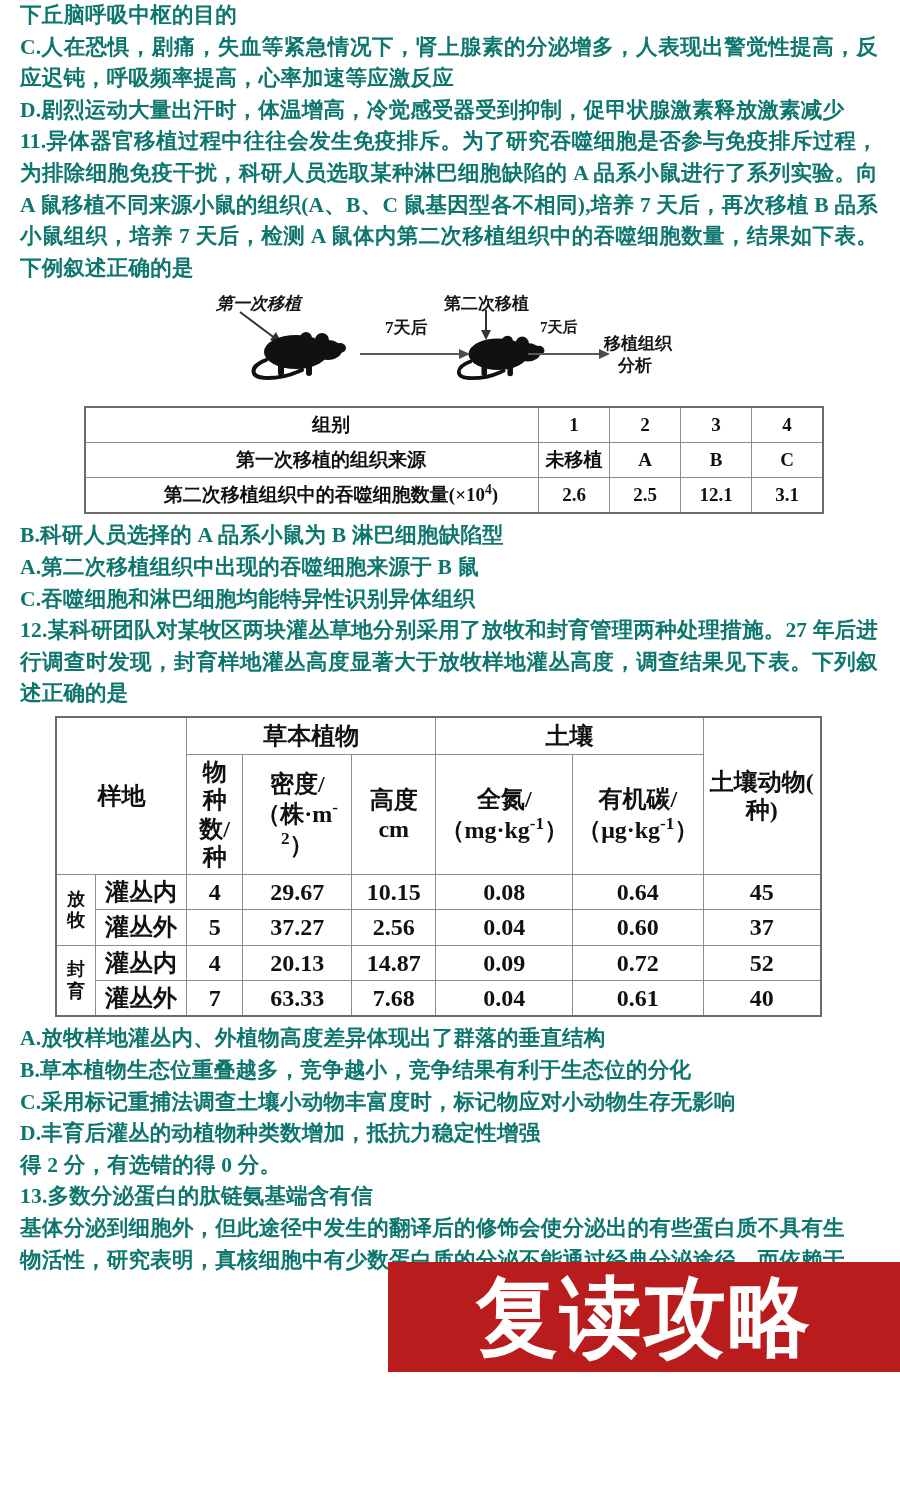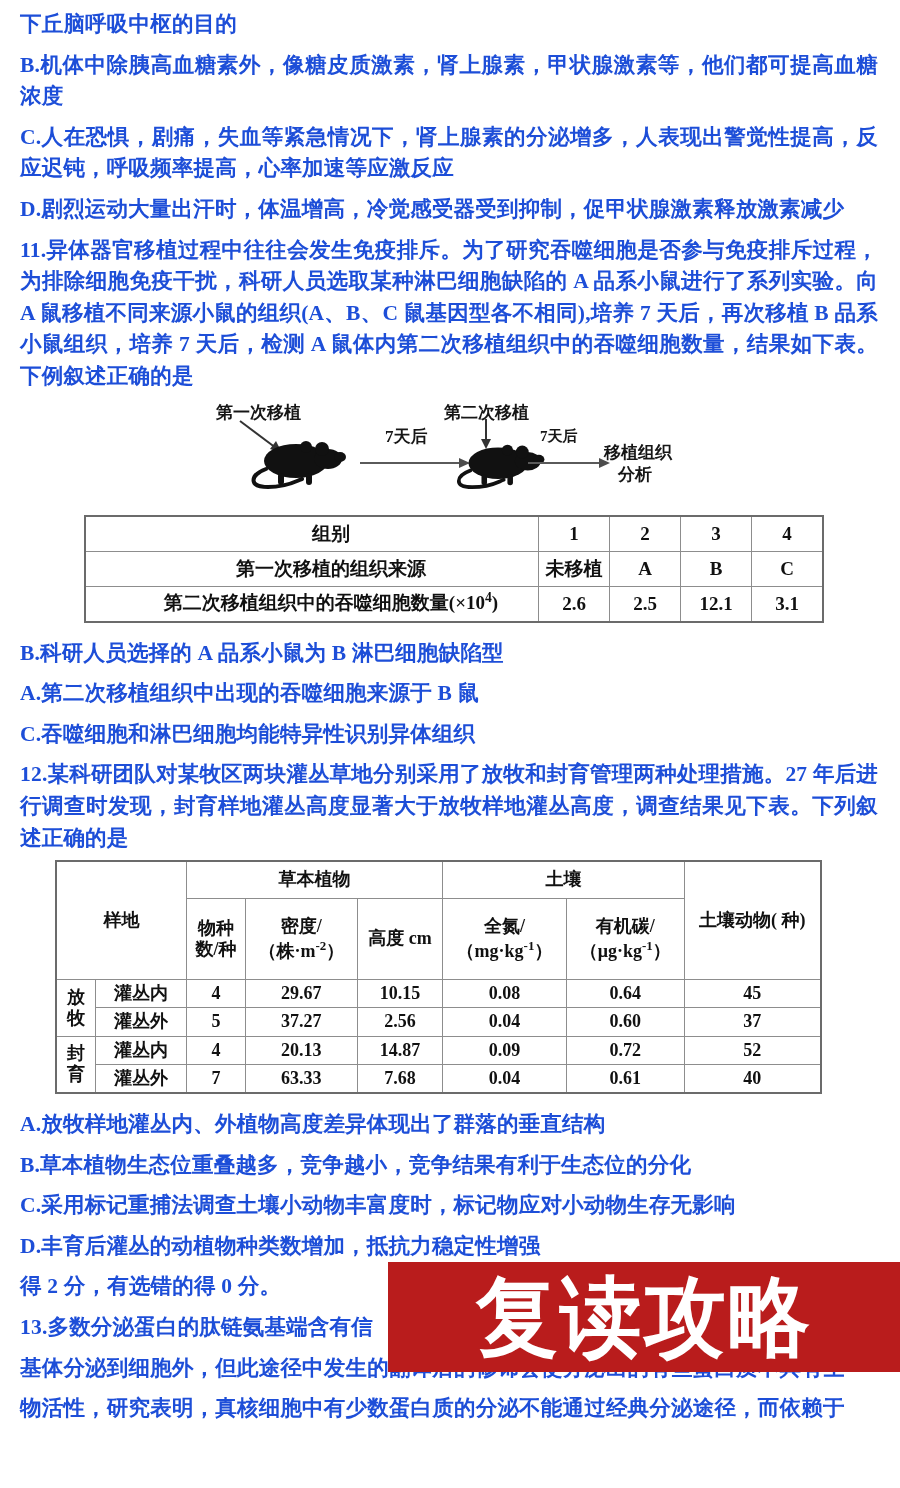--- a/index.html
+++ b/index.html
@@ -18,24 +18,24 @@
   #page {
     position: relative;
     width: 900px;
     height: 1488px;
     background: #fff;
   }
   .para {
     font-size: 21.5px;
     line-height: 31.6px;
     letter-spacing: 0.2px;
-    padding: 9px 22px 0 20px;
+    padding: 0 22px 0 20px;
     text-align: justify;
     text-justify: inter-ideograph;
-    color: #1d4ed8;
+    color: #0f766e;
     font-weight: 600;
   }
   .para.nowrapline { text-align: left; }
 
   .block { margin: 0; }
 
   
   .diagram {
     position: relative;
     height: 112px;
@@ -85,21 +85,21 @@
   }
   .tbl1 td { height: 28px; }
   .tbl1 .lbl { text-align: center; padding-left: 42px; }
   .tbl1 td.num { width: 62px; }
 
   .tbl2 {
     width: 767px;
     margin: 6px 0 6px 55px;
     border: 2px solid #6b6b6b;
   }
-  .tbl2 td { font-size: 18px; line-height: 1.18; }
+  .tbl2 td { font-size: 24px; line-height: 1.18; }
   .tbl2 .hgroup { height: 30px; }
   .tbl2 .vlabel {
     width: 30px;
     font-size: 18px;
     letter-spacing: 0;
   }
   .tbl2 .sampname { width: 82px; }
   .sup { font-size: 0.72em; vertical-align: super; }
   .hdr-2line { line-height: 1.25; }
 
@@ -124,29 +124,28 @@
     white-space: nowrap;
     transform: scaleY(1.06);
   }
 </style>
 </head>
 <body>
 
 <div id="page">
 
   <div class="para block">下丘脑呼吸中枢的目的</div>
-  <div class="para block">B.机体中除胰高血糖素外，像糖皮质激素，肾上腺素，甲状腺激素等，他们都可提高血糖浓度</div>
   <div class="para block">C.人在恐惧，剧痛，失血等紧急情况下，肾上腺素的分泌增多，人表现出警觉性提高，反应迟钝，呼吸频率提高，心率加速等应激反应</div>
   <div class="para block nowrapline">D.剧烈运动大量出汗时，体温增高，冷觉感受器受到抑制，促甲状腺激素释放激素减少</div>
 
   <div class="para block">11.异体器官移植过程中往往会发生免疫排斥。为了研究吞噬细胞是否参与免疫排斥过程，为排除细胞免疫干扰，科研人员选取某种淋巴细胞缺陷的 A 品系小鼠进行了系列实验。向 A 鼠移植不同来源小鼠的组织(A、B、C 鼠基因型各不相同),培养 7 天后，再次移植 B 品系小鼠组织，培养 7 天后，检测 A 鼠体内第二次移植组织中的吞噬细胞数量，结果如下表。下例叙述正确的是</div>
 
   <div class="diagram">
 
-    <div class="dg-label" style="left:216px; top:2px;">第一次移植</div>
+    <div class="dg-label" style="left:216px; top:2px;font-style:italic;">第一次移植</div>
 
     <svg style="position:absolute; left:236px; top:20px;" width="60" height="42">
       <line x1="4" y1="2" x2="44" y2="32" stroke="#333" stroke-width="2"></line>
       <polygon points="46,34 34,30 40,22" fill="#333"></polygon>
     </svg>
 
     <svg class="mouse" style="left:244px; top:36px;" width="108" height="56" viewBox="0 0 108 56">
       <g fill="#111">
         <ellipse cx="52" cy="26" rx="32" ry="17"></ellipse>
         <ellipse cx="84" cy="24" rx="14" ry="10"></ellipse>

